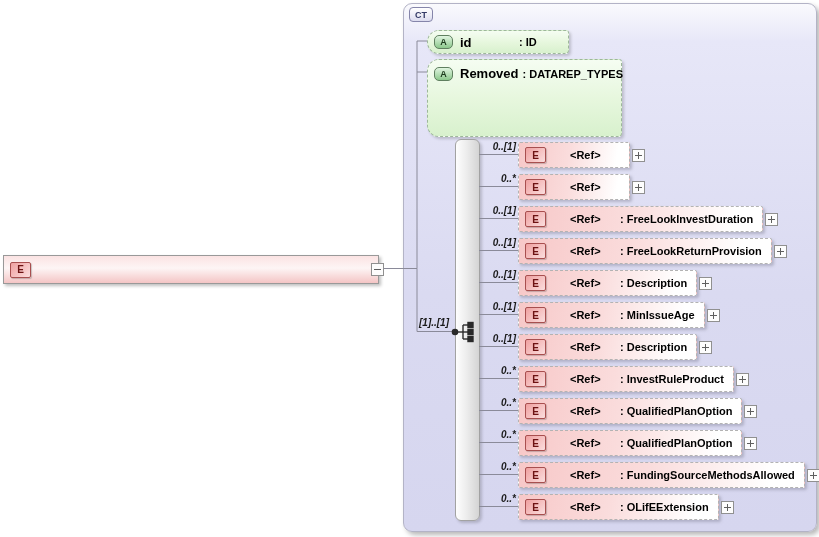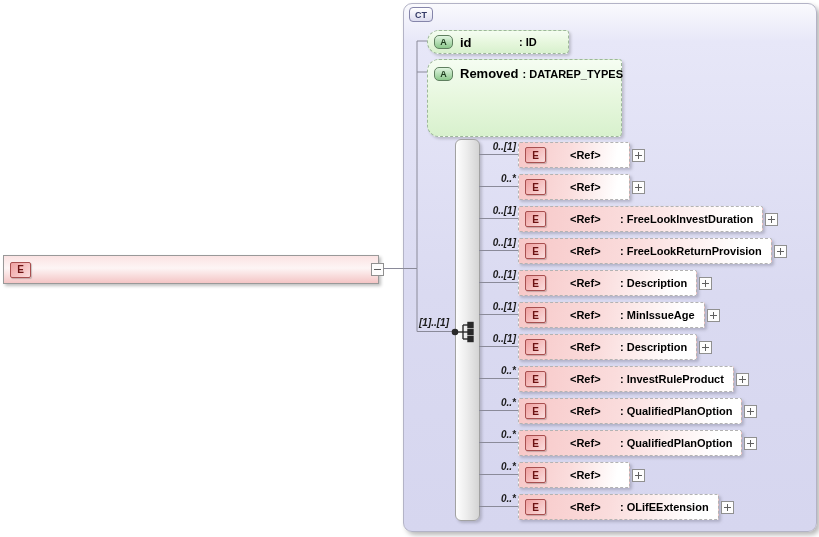--- a/index.html
+++ b/index.html
@@ -246,20 +246,21 @@
     <span class="toggle plus"></span>
   </div>
 
   <div class="row" style="top:463px">
     <div class="stub">
         <span class="card">0..*</span>
       </div>
     <div class="refbox">
       <span class="ebadge">E</span>
       <span class="reftext">&lt;Ref&gt;</span>
+      <span class="refname">: FundingSourceMethodsAllowed</span>
     </div>
     <span class="toggle plus"></span>
   </div>
 
   <div class="row" style="top:495px">
     <div class="stub">
         <span class="card">0..*</span>
       </div>
     <div class="refbox">
       <span class="ebadge">E</span>

